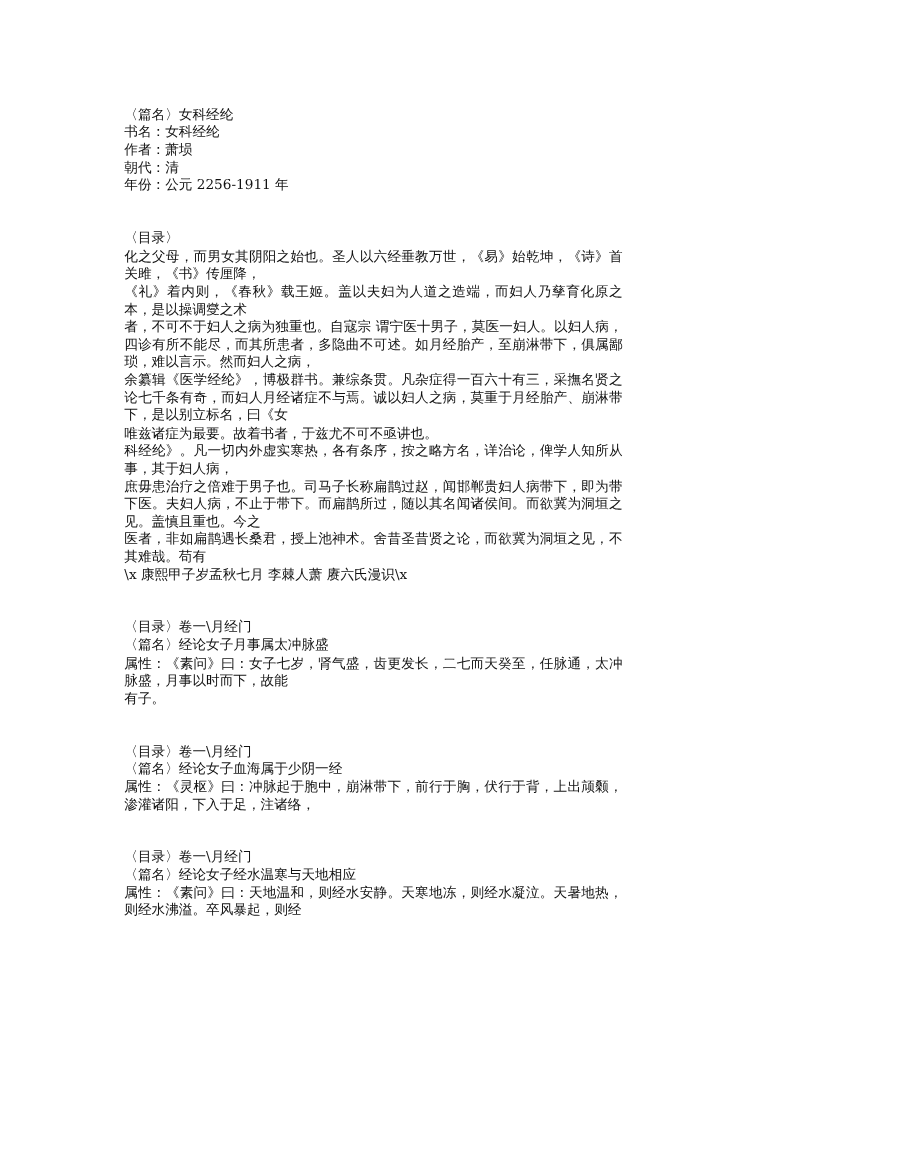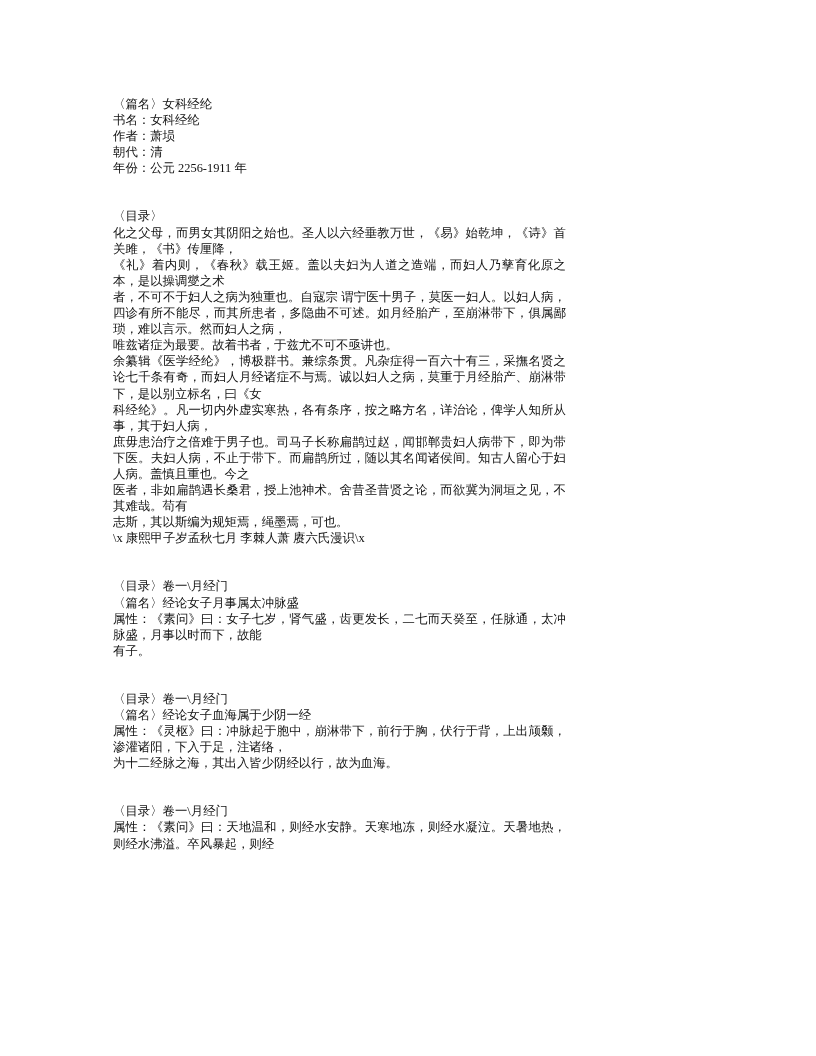--- a/index.html
+++ b/index.html
@@ -13,21 +13,20 @@
     font-family: "DejaVu Serif", "Liberation Serif", serif;
     color: #000000;
     -webkit-font-smoothing: none;
   }
   .page {
     position: relative;
     width: 676px;
     height: 1056px;
     box-sizing: border-box;
     padding: 96px 110px 96px 113px;
-    font-family: Liberation Serif, serif;
   }
   .doc {
     font-size: 12.4px;
     line-height: 16.1px;
     color: #111111;
     text-align: justify;
     text-justify: inter-ideograph;
     white-space: normal;
   }
   .line {
@@ -58,48 +57,47 @@
       <span class="line">年份：公元 2256-1911 年</span>
     </div>
 
     <span class="gap"></span>
 
     <div class="block">
       <span class="line">〈目录〉</span>
       <span class="line">化之父母，而男女其阴阳之始也。圣人以六经垂教万世，《易》始乾坤，《诗》首关雎，《书》传厘降，</span>
       <span class="line">《礼》着内则，《春秋》载王姬。盖以夫妇为人道之造端，而妇人乃孳育化原之本，是以操调燮之术</span>
       <span class="line">者，不可不于妇人之病为独重也。自寇宗 谓宁医十男子，莫医一妇人。以妇人病，四诊有所不能尽，而其所患者，多隐曲不可述。如月经胎产，至崩淋带下，俱属鄙琐，难以言示。然而妇人之病，</span>
+      <span class="line">余纂辑《医学经纶》，博极群书。兼综条贯。凡杂症得一百六十有三，采撫名贤之论七千条有奇，而妇人月经诸症不与焉。诚以妇人之病，莫重于月经胎产、崩淋带下，是以别立标名，曰《女</span>
       <span class="line">唯兹诸症为最要。故着书者，于兹尤不可不亟讲也。</span>
-      <span class="line">余纂辑《医学经纶》，博极群书。兼综条贯。凡杂症得一百六十有三，采撫名贤之论七千条有奇，而妇人月经诸症不与焉。诚以妇人之病，莫重于月经胎产、崩淋带下，是以别立标名，曰《女</span>
       <span class="line">科经纶》。凡一切内外虚实寒热，各有条序，按之略方名，详治论，俾学人知所从事，其于妇人病，</span>
-      <span class="line">庶毋患治疗之倍难于男子也。司马子长称扁鹊过赵，闻邯郸贵妇人病带下，即为带下医。夫妇人病，不止于带下。而扁鹊所过，随以其名闻诸侯间。知古人留心于妇人病。盖慎且重也。今之</span>
+      <span class="line">庶毋患治疗之倍难于男子也。司马子长称扁鹊过赵，闻邯郸贵妇人病带下，即为带下医。夫妇人病，不止于带下。而扁鹊所过，随以其名闻诸侯间。而欲冀为洞垣之见。盖慎且重也。今之</span>
       <span class="line">医者，非如扁鹊遇长桑君，授上池神术。舍昔圣昔贤之论，而欲冀为洞垣之见，不其难哉。苟有</span>
-      <span class="line">志斯，其以斯编为规矩焉，绳墨焉，可也。</span>
       <span class="line">\x 康熙甲子岁孟秋七月 李棘人萧 赓六氏漫识\x</span>
     </div>
 
     <span class="gap"></span>
 
     <div class="block">
       <span class="line">〈目录〉卷一\月经门</span>
       <span class="line">〈篇名〉经论女子月事属太冲脉盛</span>
       <span class="line">属性：《素问》曰：女子七岁，肾气盛，齿更发长，二七而天癸至，任脉通，太冲脉盛，月事以时而下，故能</span>
       <span class="line">有子。</span>
     </div>
 
     <span class="gap"></span>
 
     <div class="block">
       <span class="line">〈目录〉卷一\月经门</span>
       <span class="line">〈篇名〉经论女子血海属于少阴一经</span>
       <span class="line">属性：《灵枢》曰：冲脉起于胞中，崩淋带下，前行于胸，伏行于背，上出颃颡，渗灌诸阳，下入于足，注诸络，</span>
-      <span class="line">为十二经脉之海，其出入皆少阴经以行，故为血海。</span>
     </div>
 
     <span class="gap"></span>
 
     <div class="block">
       <span class="line">〈目录〉卷一\月经门</span>
+      <span class="line">〈篇名〉经论女子经水温寒与天地相应</span>
       <span class="line">属性：《素问》曰：天地温和，则经水安静。天寒地冻，则经水凝泣。天暑地热，则经水沸溢。卒风暴起，则经</span>
     </div>
 
   </div>
 </div>
 
 </body></html>

